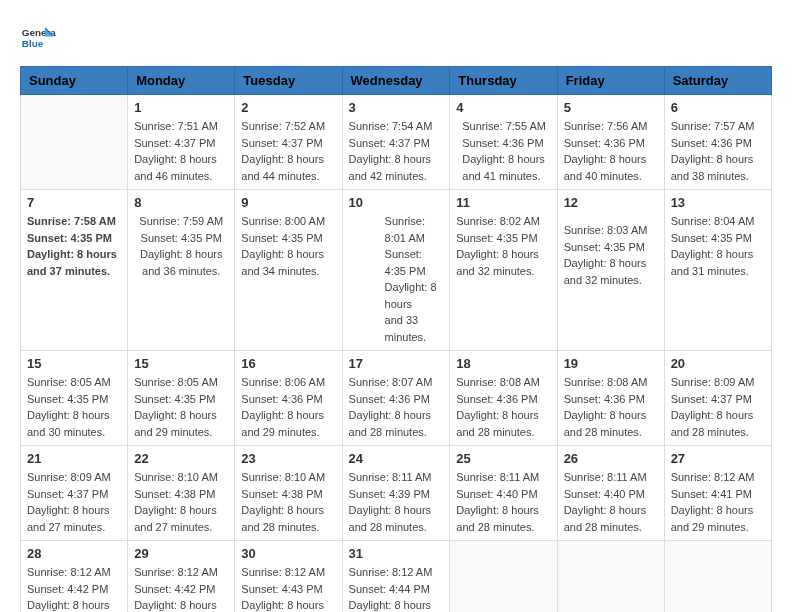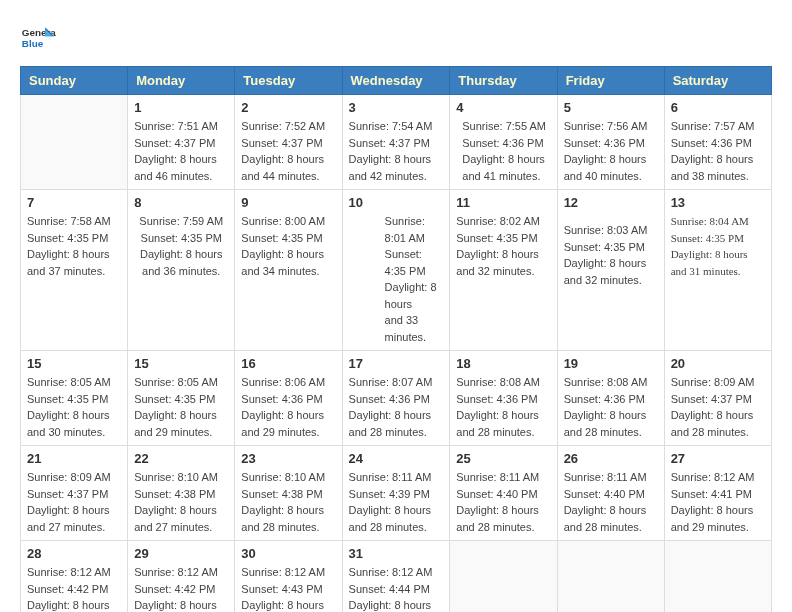--- a/index.html
+++ b/index.html
@@ -37,21 +37,21 @@
       font-size: 16px;
       color: #555;
     }
     .calendar {
       width: 100%;
       border-collapse: collapse;
       margin-top: 10px;
     }
     .calendar th {
       background-color: #3a7ebf;
-      color: #fef9c3;
+      color: #000000;
       text-align: left;
       padding: 6px 8px;
       font-size: 13px;
       font-weight: bold;
       border: 1px solid #2e6da8;
     }
     .calendar td {
       vertical-align: top;
       padding: 5px 6px;
       border: 1px solid #ddd;
@@ -149,21 +149,21 @@
           <span class="day-number">6</span>
           <div class="day-info" style="white-space: pre-line;">Sunrise: 7:57 AM
 Sunset: 4:36 PM
 Daylight: 8 hours
 and 38 minutes.</div>
         </td>
       </tr>
       <tr>
         <td>
           <span class="day-number">7</span>
-          <div class="day-info" style="white-space: pre-line;">Sunrise: 7:58 AM
+          <div class="day-info" style="white-space: pre-line; font-weight: bold;">Sunrise: 7:58 AM
 Sunset: 4:35 PM
 Daylight: 8 hours
 and 37 minutes.</div>
         </td>
         <td>
           <span class="day-number">8</span>
           <div class="day-info" style="white-space: pre-line; text-align: center;">Sunrise: 7:59 AM
 Sunset: 4:35 PM
 Daylight: 8 hours
 and 36 minutes.</div>
@@ -191,21 +191,21 @@
         </td>
         <td>
           <span class="day-number">12</span>
           <div class="day-info" style="white-space: pre-line; margin-top: 12px;">Sunrise: 8:03 AM
 Sunset: 4:35 PM
 Daylight: 8 hours
 and 32 minutes.</div>
         </td>
         <td>
           <span class="day-number">13</span>
-          <div class="day-info" style="white-space: pre-line; font-family: Liberation Serif, serif;">Sunrise: 8:04 AM
+          <div class="day-info" style="white-space: pre-line;">Sunrise: 8:04 AM
 Sunset: 4:35 PM
 Daylight: 8 hours
 and 31 minutes.</div>
         </td>
       </tr>
       <tr>
         <td>
           <span class="day-number">15</span>
           <div class="day-info" style="white-space: pre-line;">Sunrise: 8:05 AM
 Sunset: 4:35 PM

